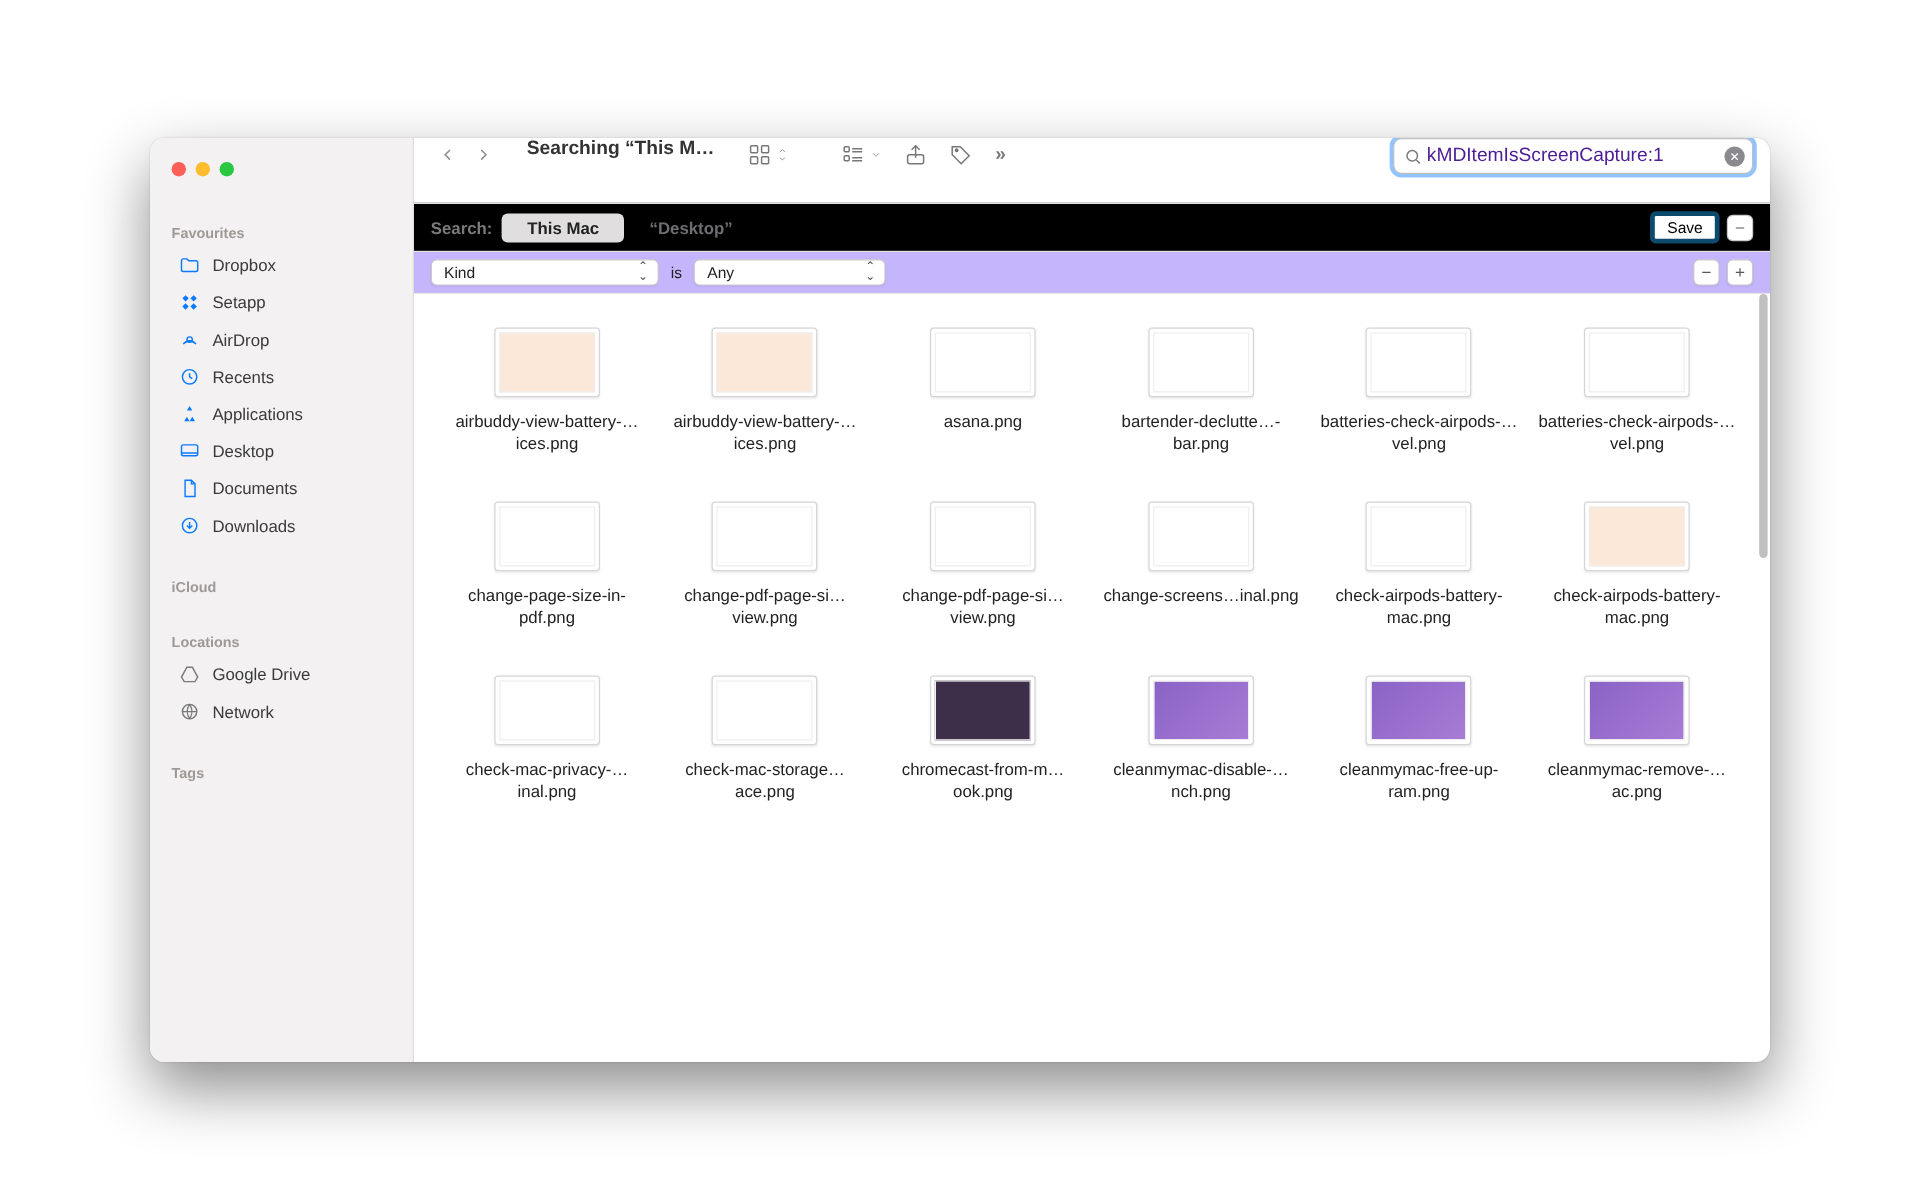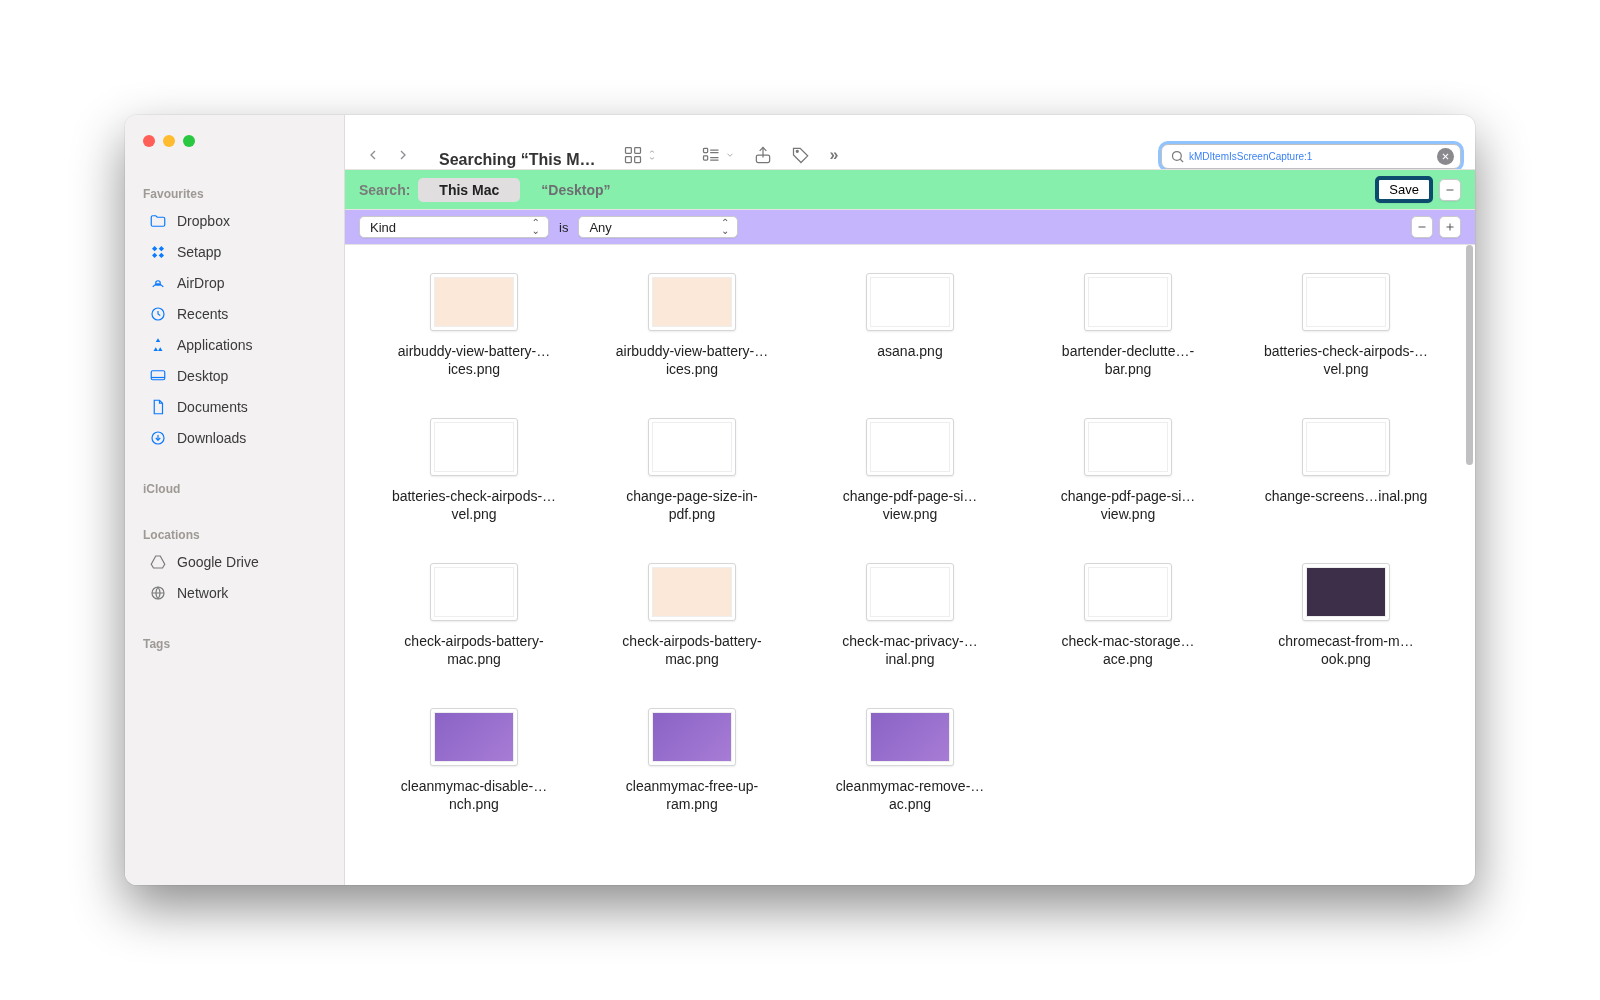--- a/index.html
+++ b/index.html
@@ -53,21 +53,21 @@
   .side-icon { width: 18px; height: 18px; display:flex; align-items:center; justify-content:center; }
   .side-icon svg { width: 18px; height: 18px; }
 
   
   .main { flex: 1; display: flex; flex-direction: column; min-width: 0; position: relative; }
 
   
   .toolbar {
     height: 54px;
     display: flex;
-    align-items: flex-end;
+    align-items: flex-start;
     padding: 0 14px 0 10px;
     gap: 10px;
   }
   .nav-arrows { display: flex; gap: 2px; padding-left: 4px; }
   .tb-btn {
     width: 28px; height: 28px; display: flex; align-items: center; justify-content: center;
     color: #8e8e93; border-radius: 6px;
   }
   .tb-btn svg { width: 16px; height: 16px; stroke: currentColor; }
   .toolbar-title {
@@ -87,36 +87,36 @@
     display:flex; align-items:center;
     width: 300px;
     border-radius: 7px;
     border: 1px solid #c0c0c3;
     box-shadow: 0 0 0 3px rgba(10,122,255,0.45);
     padding: 3px 6px 3px 8px;
     background: #fff;
   }
   .search-wrap .mag { color:#7b7b7e; display:flex; }
   .search-input {
-    flex:1; border:none; outline:none; font-size:10px;
-    padding: 2px 4px; color:#3b82f6; background:transparent;
+    flex:1; border:none; outline:none; font-size:16px;
+    padding: 2px 4px; color:#4c1d95; background:transparent;
   }
   .clear-btn {
     width:17px; height:17px; border-radius:50%;
     background:#8a8a8e; color:#fff; display:flex; align-items:center; justify-content:center;
     font-size:11px;
   }
 
   
   .scopebar {
     display:flex; align-items:center; justify-content:space-between;
     padding: 6px 14px 6px 14px;
     border-top: 1px solid #e5e2e2;
     border-bottom: 1px solid #e5e2e2;
-    background:#86efac;
+    background:#000000;
   }
   .scope-left { display:flex; align-items:center; gap:8px; }
   .scope-label { color:#7a7a7a; font-weight:600; font-size:14px; }
   .scope-seg {
     padding: 4px 21px; border-radius:5px; font-size:14px;
   }
   .scope-seg.selected { background:#e0dedf; font-weight:600; }
   .scope-seg.unselected { color:#6e6e72; font-weight:600; }
   .save-btn {
     border:4px solid #0c4a6e; border-radius:5px; background:#fff;
@@ -142,21 +142,21 @@
     box-shadow: 0 1px 1px rgba(0,0,0,0.05);
     font-size: 13px;
   }
   .popup .chev { font-size:10px; color:#555; line-height:8px; }
   .criteria-right { display:flex; gap:6px; }
 
   
   .content-wrap { flex:1; overflow:auto; position:relative; }
   .content-grid {
     display:grid;
-    grid-template-columns: repeat(5, 1fr);
+    grid-template-columns: repeat(6, 1fr);
     column-gap: 0px;
     row-gap: 40px;
     padding: 28px 20px 40px 20px;
   }
   .file-item {
     display:flex; flex-direction:column; align-items:center;
     text-align:center; width:170px; margin: 0 auto;
   }
   .thumb {
     width: 88px; height: 58px;

